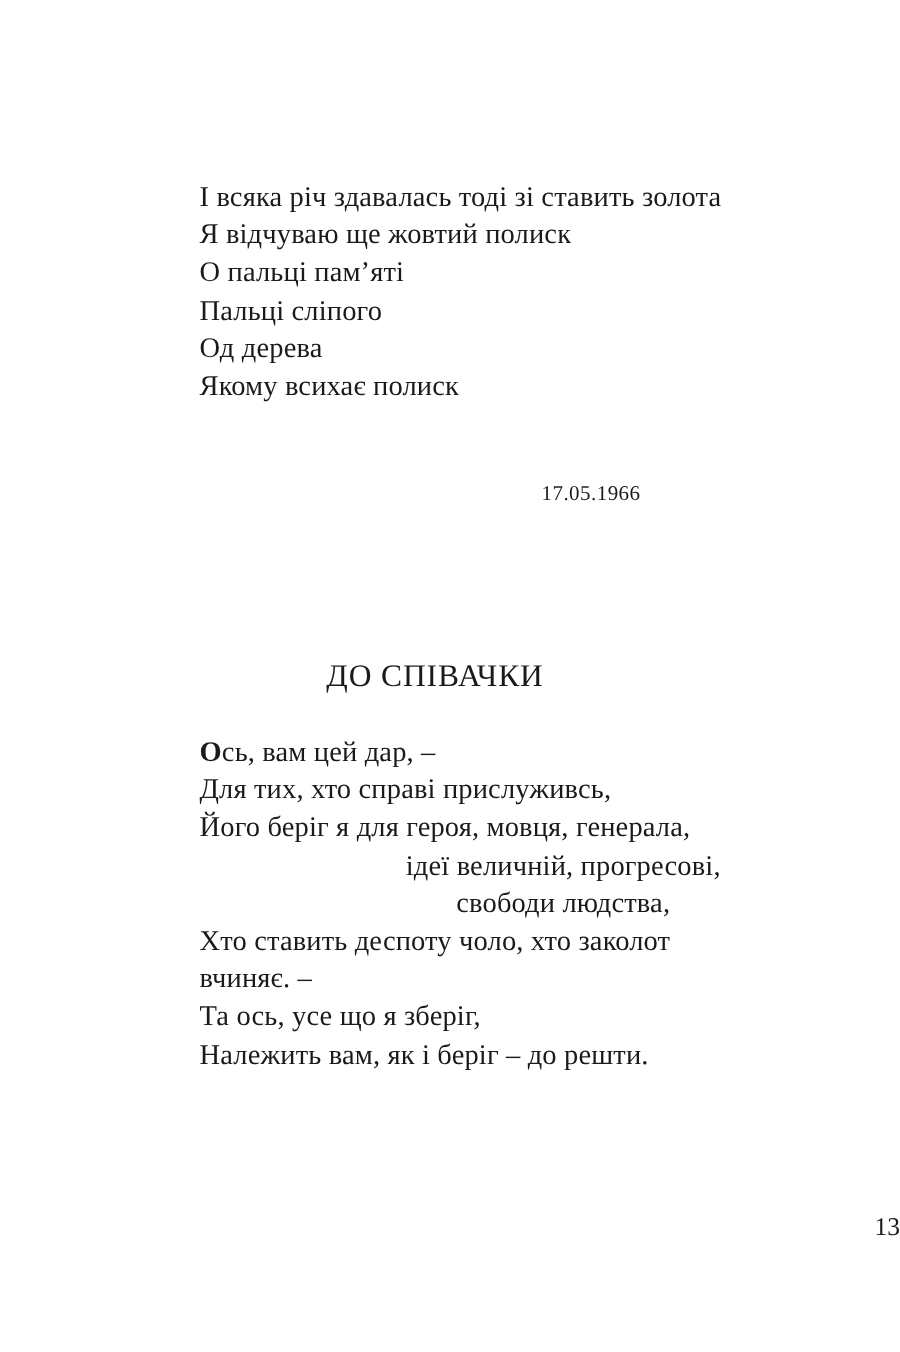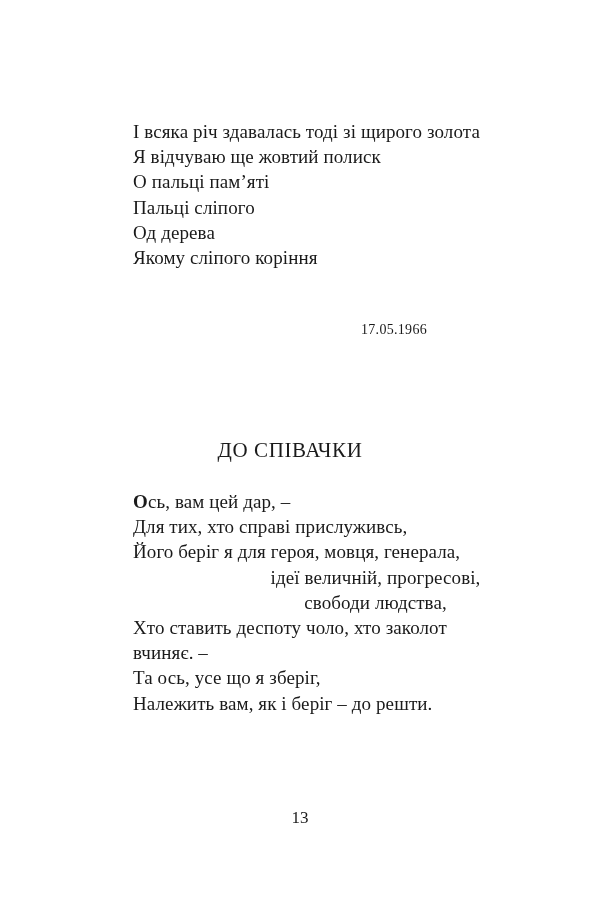--- a/index.html
+++ b/index.html
@@ -63,36 +63,36 @@
       width: 420px;
     }
     .dropcap {
       font-weight: bold;
     }
     .page-number {
       position: absolute;
       left: 0;
       width: 600px;
       top: 808px;
-      text-align: center;
+      text-align: right;
       font-size: 17px;
     }
   </style>
 </head>
 <body>
 
 <div class="page">
 
   <div class="poem1">
-    <div class="line">І всяка річ здавалась тоді зі щирого золота</div>
+    <div class="line">І всяка річ здавалась тоді зі ставить золота</div>
     <div class="line">Я відчуваю ще жовтий полиск</div>
     <div class="line">О пальці пам’яті</div>
     <div class="line">Пальці сліпого</div>
     <div class="line">Од дерева</div>
-    <div class="line">Якому сліпого коріння</div>
+    <div class="line">Якому всихає полиск</div>
   </div>
 
   <div class="date">17.05.1966</div>
 
   <div class="title">ДО СПІВАЧКИ</div>
 
   <div class="poem2">
     <div class="line"><span class="dropcap">О</span><span>сь, вам цей дар, –</span></div>
     <div class="line">Для тих, хто справі прислуживсь,</div>
     <div class="line">Його беріг я для героя, мовця, генерала,</div>

